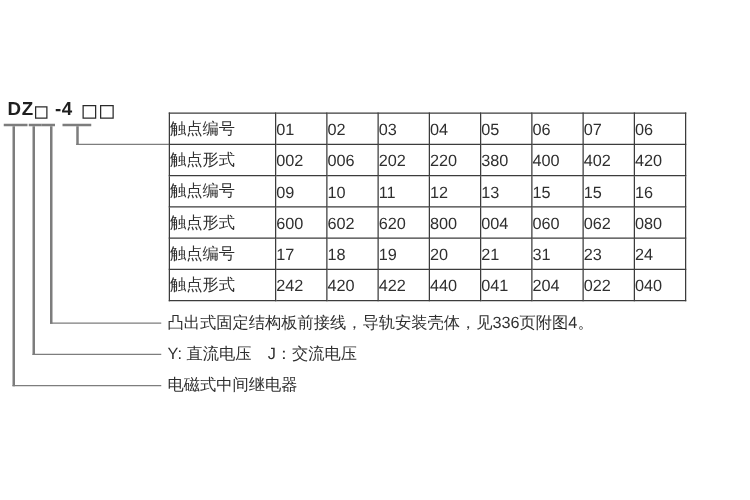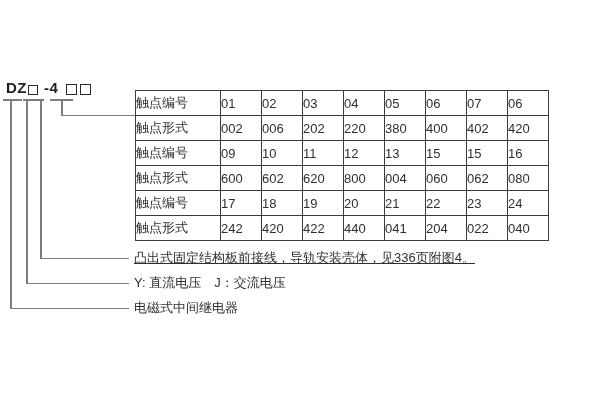--- a/index.html
+++ b/index.html
@@ -40,21 +40,21 @@
   }
   table.contact td{
     border:1.5px solid var(--border,#3c3c3c);height:24px;padding:0;
     vertical-align:middle;font-size:13px;color:var(--text,#2f2f2f);
     background:#fff;
   }
   td.lbl{width:84px;}
   td.val{width:40px;margin-left:30px;}
   
   .note{position:absolute;left:134px;font-size:13px;line-height:14px;color:var(--text,#2f2f2f);white-space:nowrap;}
-  .n1{top:251px;text-decoration:underline;}
+  .n1{top:251px;}
   .n2{top:276px;}
   .n3{top:301px;}
 </style>
 </head>
 <body>
 
 <div class="page">
 
   <div class="model">
     <span>DZ</span>
@@ -124,21 +124,21 @@
       <td class="val">062</td>
       <td class="val">080</td>
     </tr>
     <tr>
       <td class="lbl">触点编号</td>
       <td class="val">17</td>
       <td class="val">18</td>
       <td class="val">19</td>
       <td class="val">20</td>
       <td class="val">21</td>
-      <td class="val">22</td>
+      <td class="val">31</td>
       <td class="val">23</td>
       <td class="val">24</td>
     </tr>
     <tr>
       <td class="lbl">触点形式</td>
       <td class="val">242</td>
       <td class="val">420</td>
       <td class="val">422</td>
       <td class="val">440</td>
       <td class="val">041</td>

